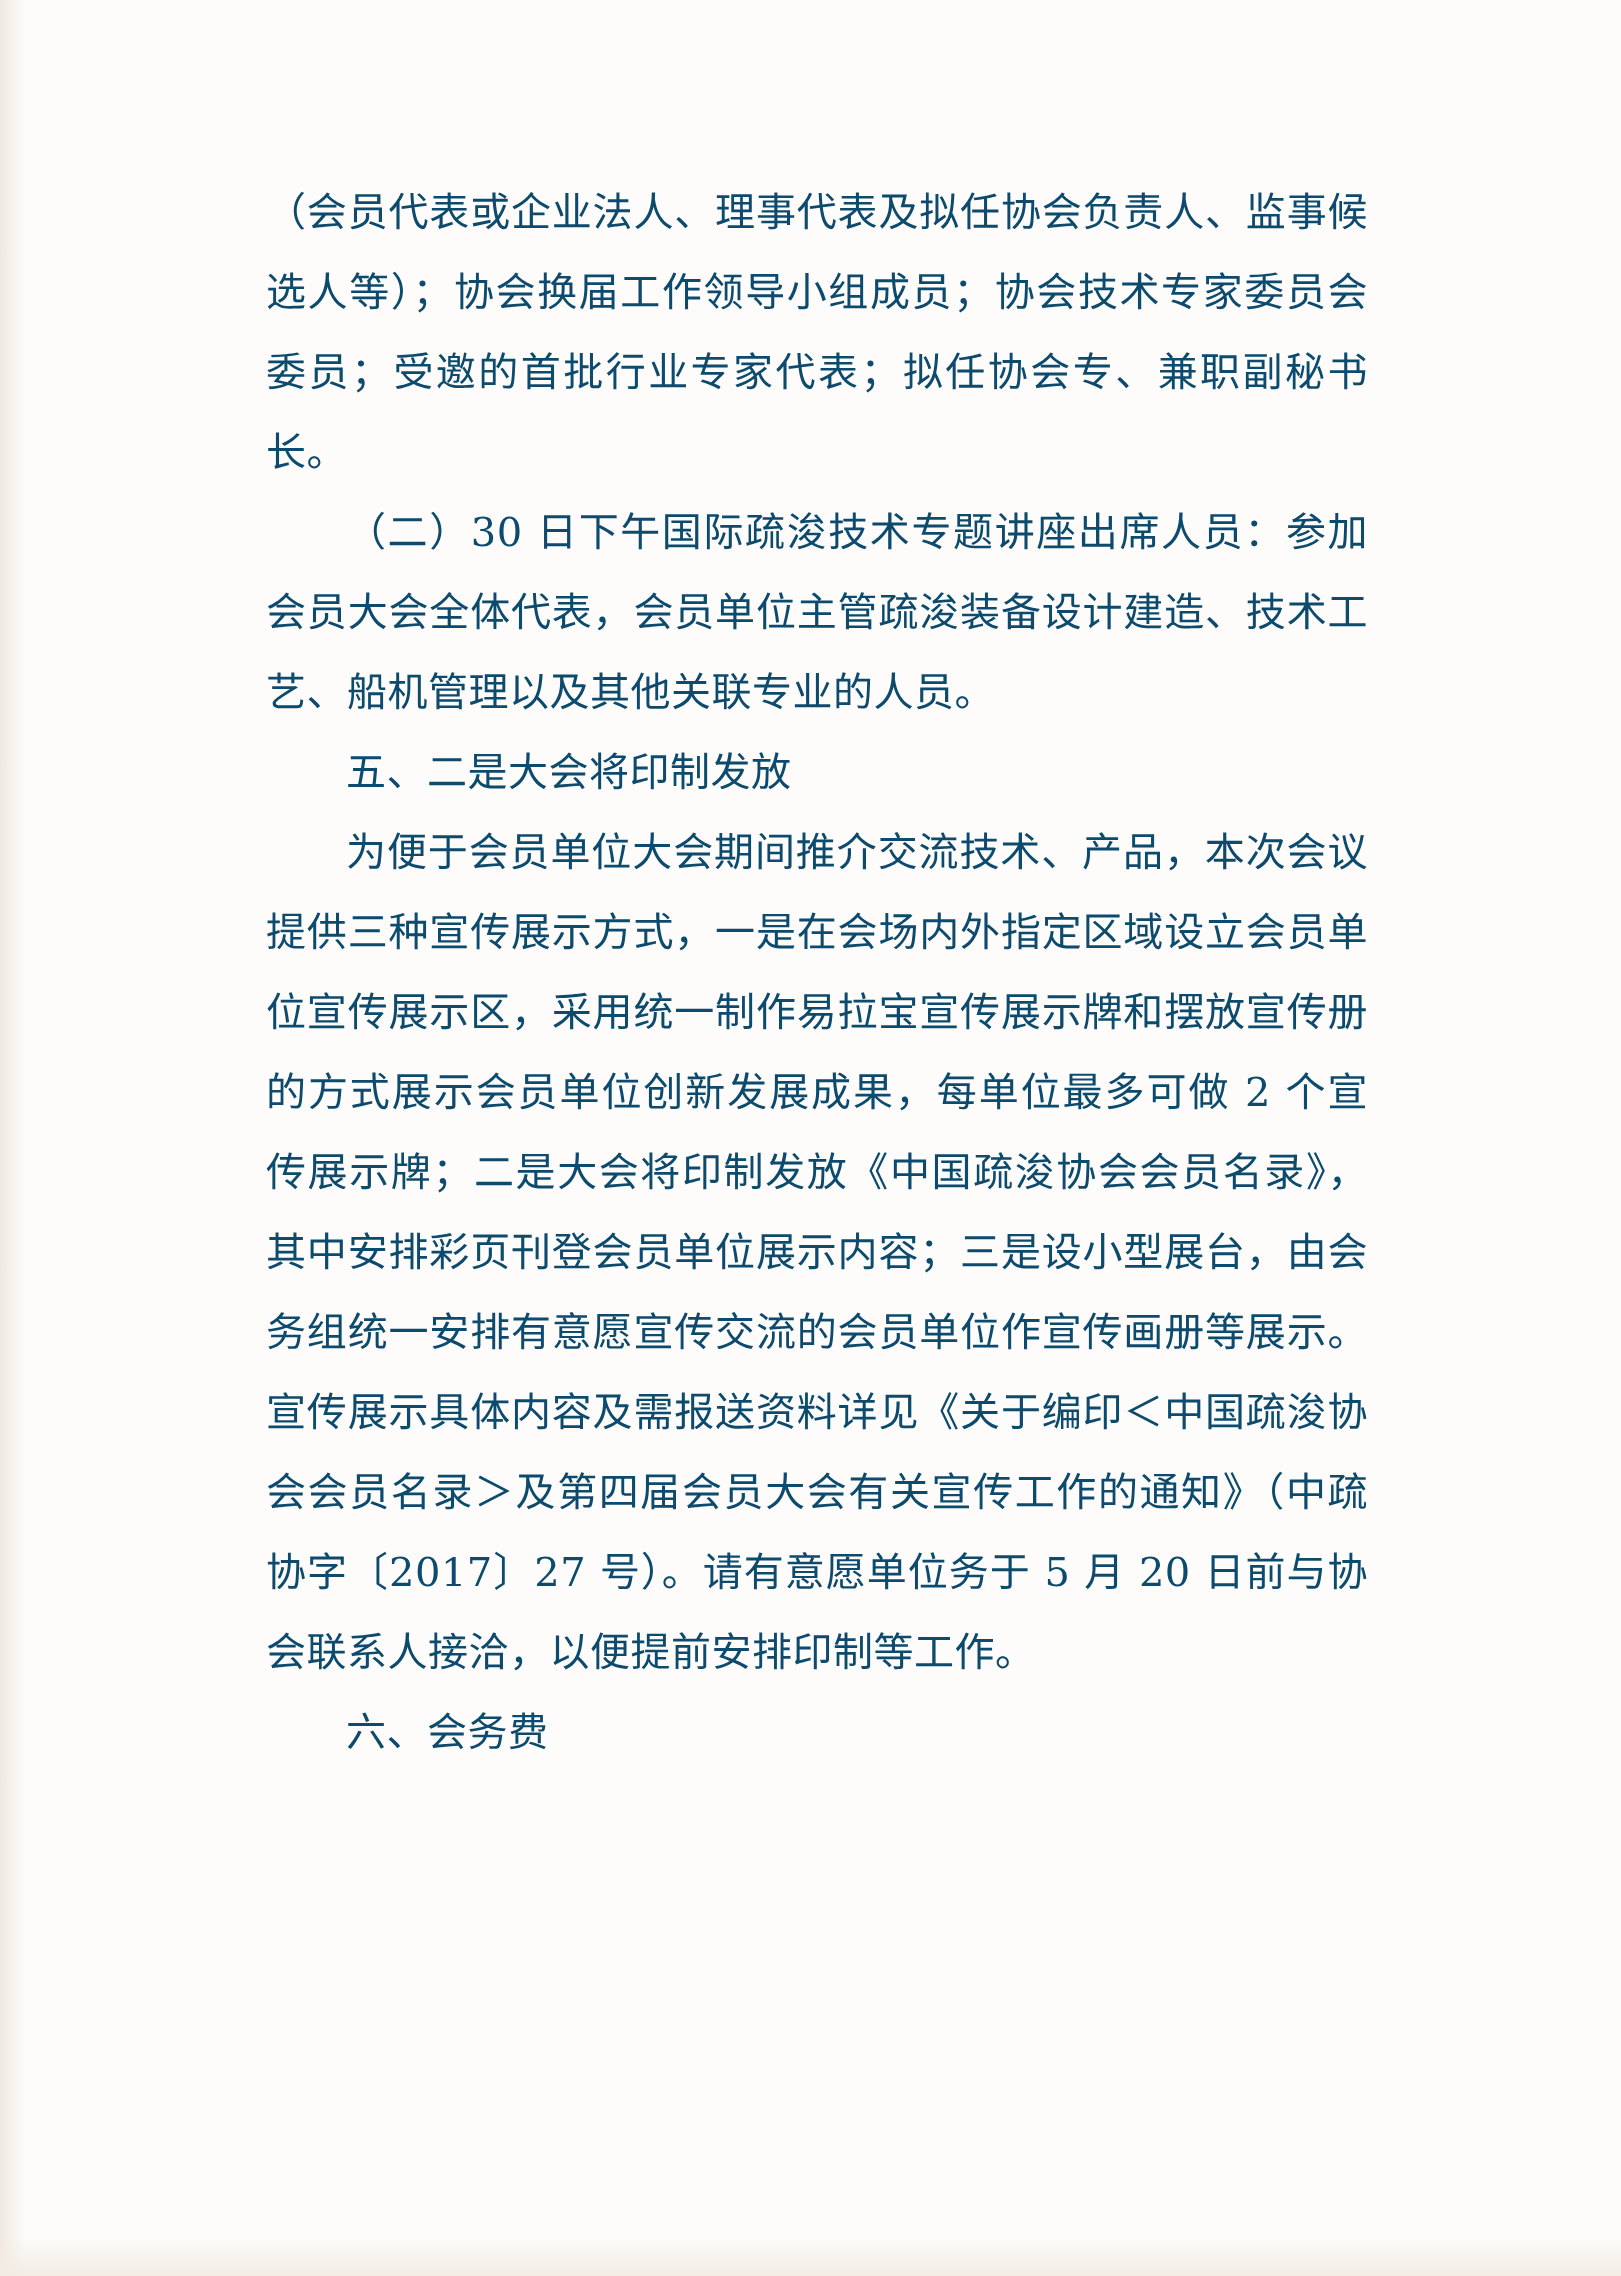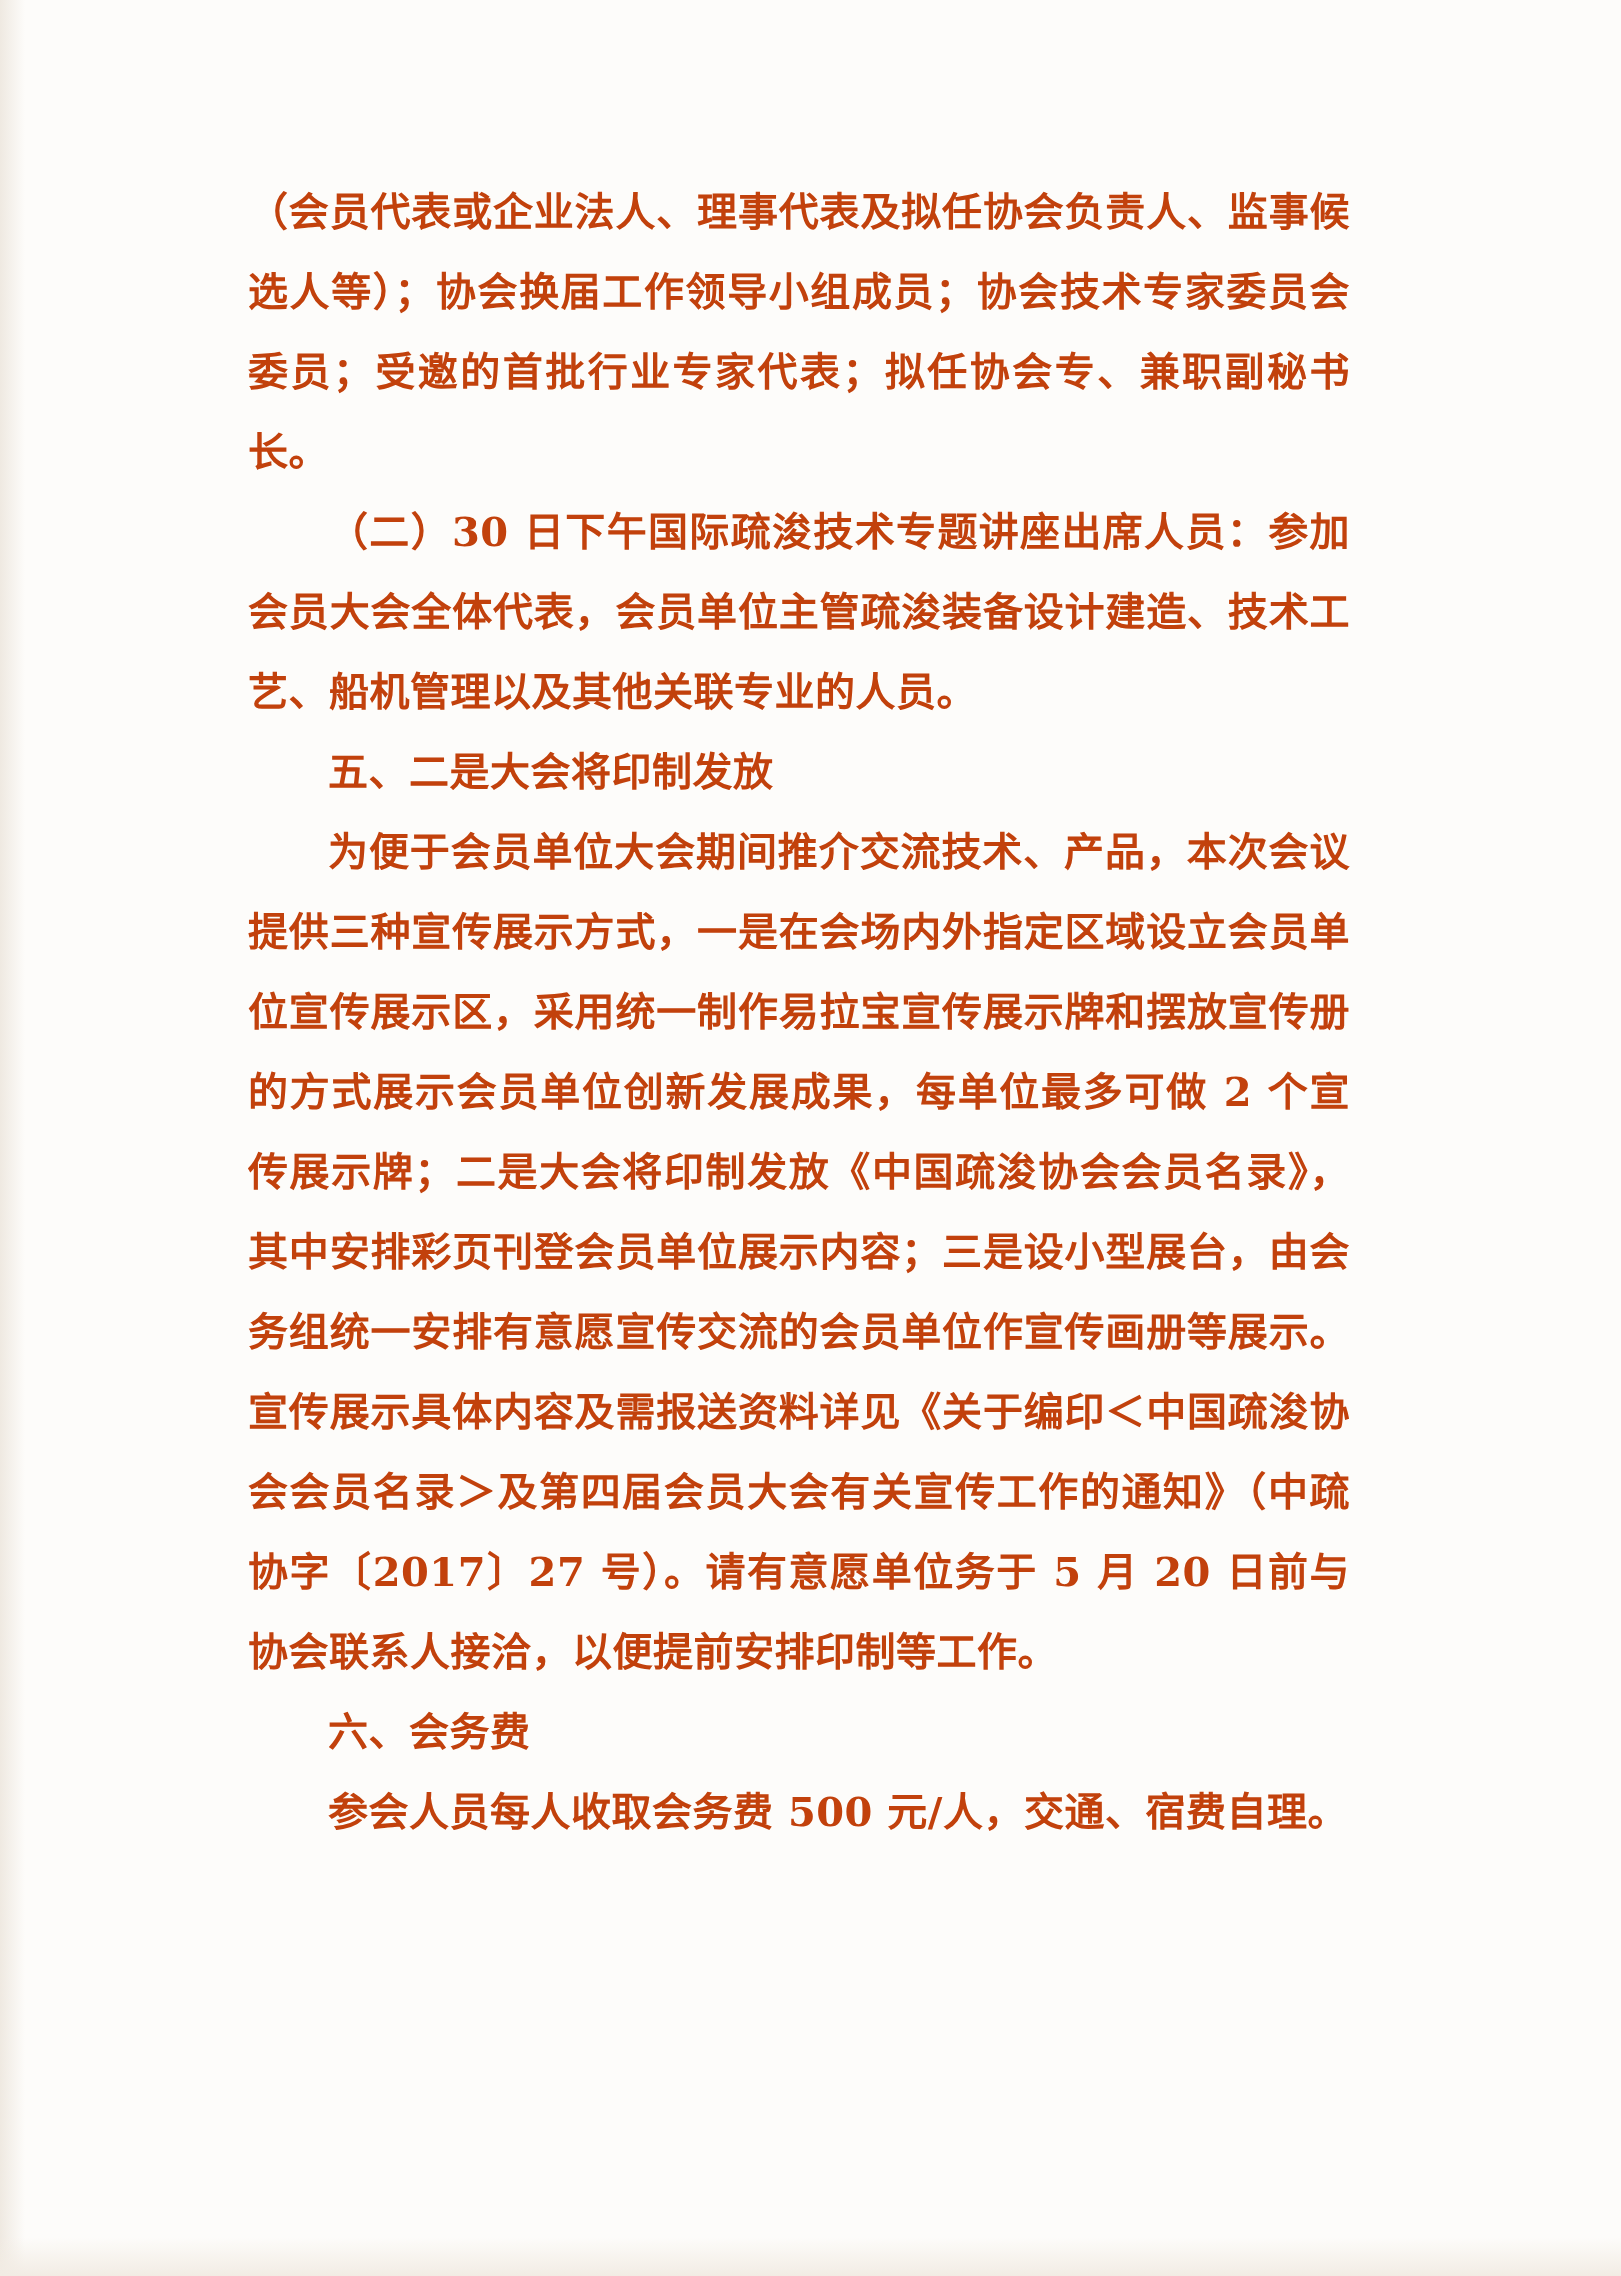--- a/index.html
+++ b/index.html
@@ -29,29 +29,28 @@
   .paper-edge-bottom {
     position: absolute;
     bottom: 0; left: 0;
     width: 100%; height: 39px;
     background: linear-gradient(to top, #f2ece4, rgba(255,255,255,0));
     pointer-events: none;
   }
   .body-text {
     position: absolute;
     top: 172px;
-    left: 248px;
+    left: 266px;
     width: 1102px;
     font-size: 40px;
     line-height: 80px;
-    color: #c2410c;
+    color: #0c4a6e;
     letter-spacing: 0.5px;
     text-align: justify;
     text-justify: inter-ideograph;
-    font-weight: bold;
   }
   p {
     margin: 0;
   }
   .indent {
     text-indent: 2em;
   }
   .no-indent {
     text-indent: 0;
   }
@@ -65,16 +64,15 @@
 <div class="page">
   <div class="paper-edge-left"></div>
   <div class="paper-edge-bottom"></div>
 
   <div class="body-text">
     <p class="no-indent">（会员代表或企业法人、理事代表及拟任协会负责人、监事候选人等）；协会换届工作领导小组成员；协会技术专家委员会委员；受邀的首批行业专家代表；拟任协会专、兼职副秘书长。</p>
     <p class="indent">（二）30 日下午国际疏浚技术专题讲座出席人员：参加会员大会全体代表，会员单位主管疏浚装备设计建造、技术工艺、船机管理以及其他关联专业的人员。</p>
     <p class="heading">五、二是大会将印制发放</p>
     <p class="indent">为便于会员单位大会期间推介交流技术、产品，本次会议提供三种宣传展示方式，一是在会场内外指定区域设立会员单位宣传展示区，采用统一制作易拉宝宣传展示牌和摆放宣传册的方式展示会员单位创新发展成果，每单位最多可做 2 个宣传展示牌；二是大会将印制发放《中国疏浚协会会员名录》，其中安排彩页刊登会员单位展示内容；三是设小型展台，由会务组统一安排有意愿宣传交流的会员单位作宣传画册等展示。宣传展示具体内容及需报送资料详见《关于编印＜中国疏浚协会会员名录＞及第四届会员大会有关宣传工作的通知》（中疏协字〔2017〕27 号）。请有意愿单位务于 5 月 20 日前与协会联系人接洽，以便提前安排印制等工作。</p>
     <p class="heading">六、会务费</p>
-    <p class="indent">参会人员每人收取会务费 500 元/人，交通、宿费自理。</p>
   </div>
 </div>
 
 
 </body></html>

